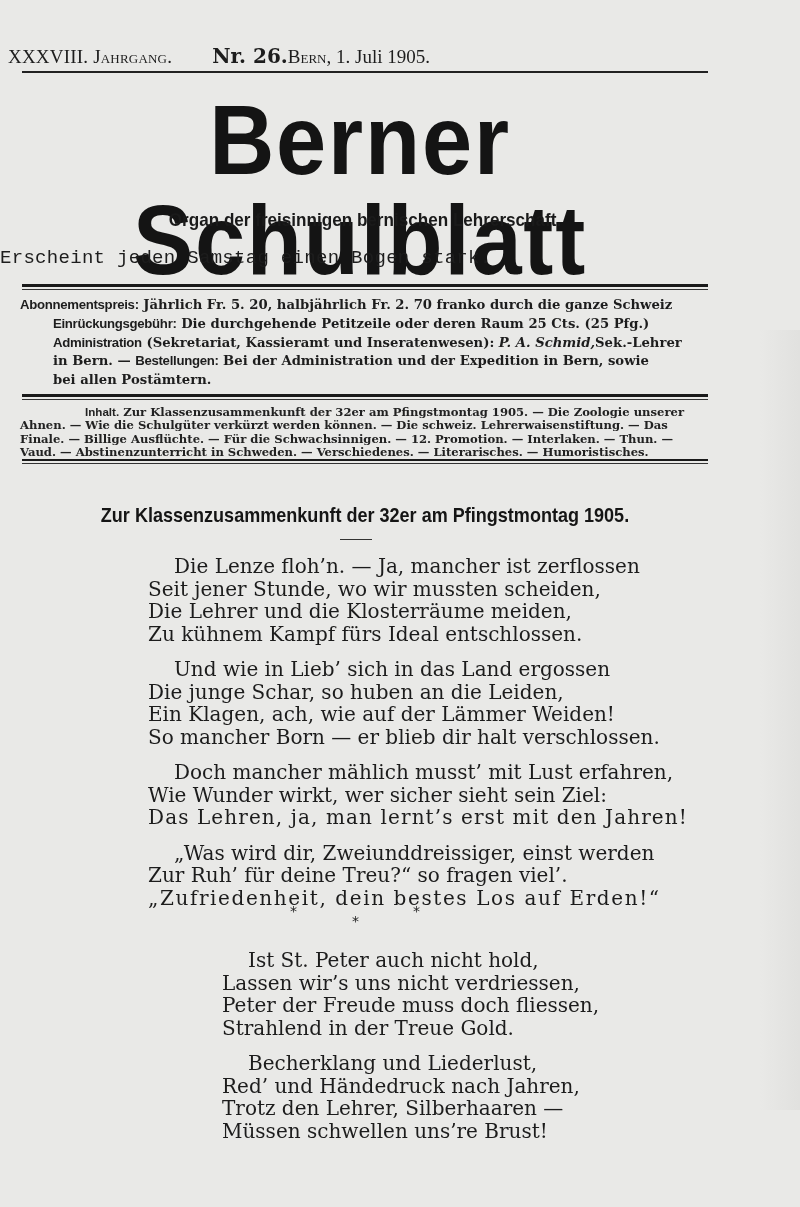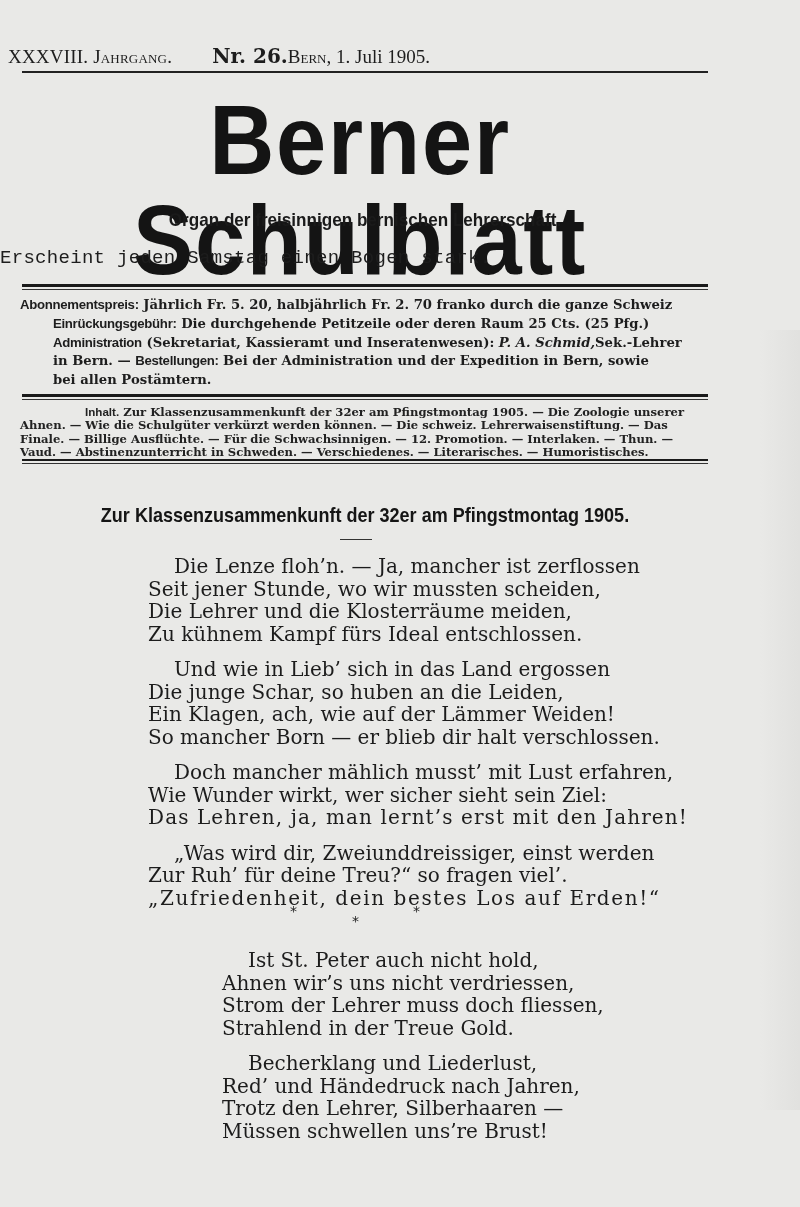--- a/index.html
+++ b/index.html
@@ -246,22 +246,22 @@
 
   <div class="asterisms">
     <span class="a1">*</span>
     <span class="a2">*</span>
     <span class="a3">*</span>
   </div>
 
   <div class="poem poem2" style="top:949px;">
     <div class="verse">
       <span class="l first">Ist St. Peter auch nicht hold,</span>
-      <span class="l">Ahnen wir’s uns nicht verdriessen,</span>
-      <span class="l">Strom der Lehrer muss doch fliessen,</span>
+      <span class="l">Lassen wir’s uns nicht verdriessen,</span>
+      <span class="l">Peter der Freude muss doch fliessen,</span>
       <span class="l">Strahlend in der Treue Gold.</span>
     </div>
     <div class="verse">
       <span class="l first">Becherklang und Liederlust,</span>
       <span class="l">Red’ und Händedruck nach Jahren,</span>
       <span class="l">Trotz den Lehrer, Silberhaaren —</span>
       <span class="l">Müssen schwellen uns’re Brust!</span>
     </div>
   </div>
 

